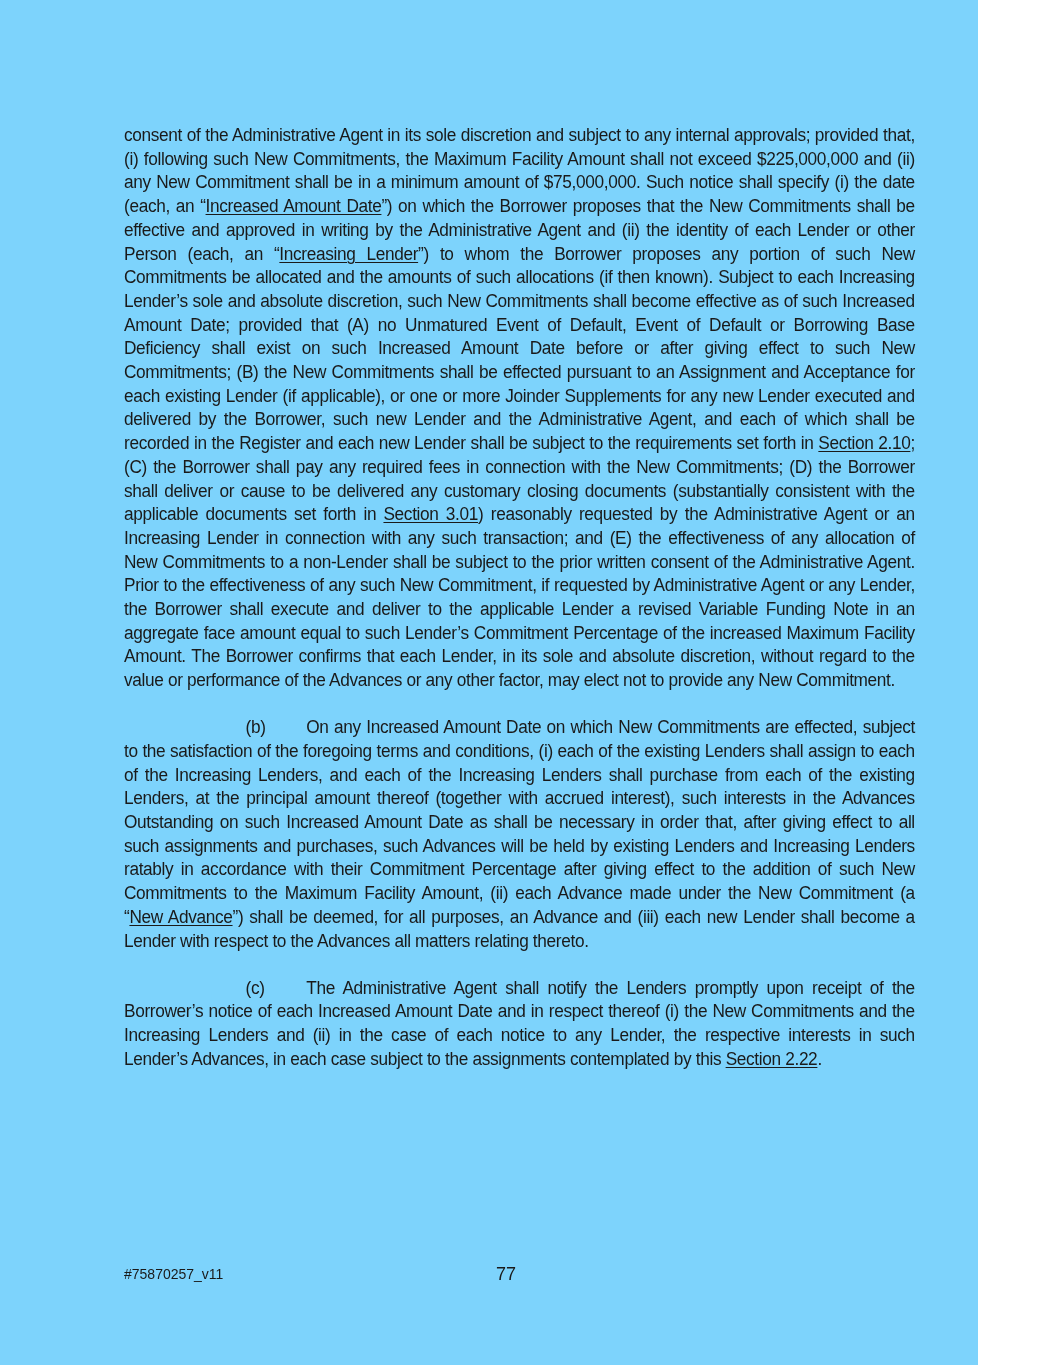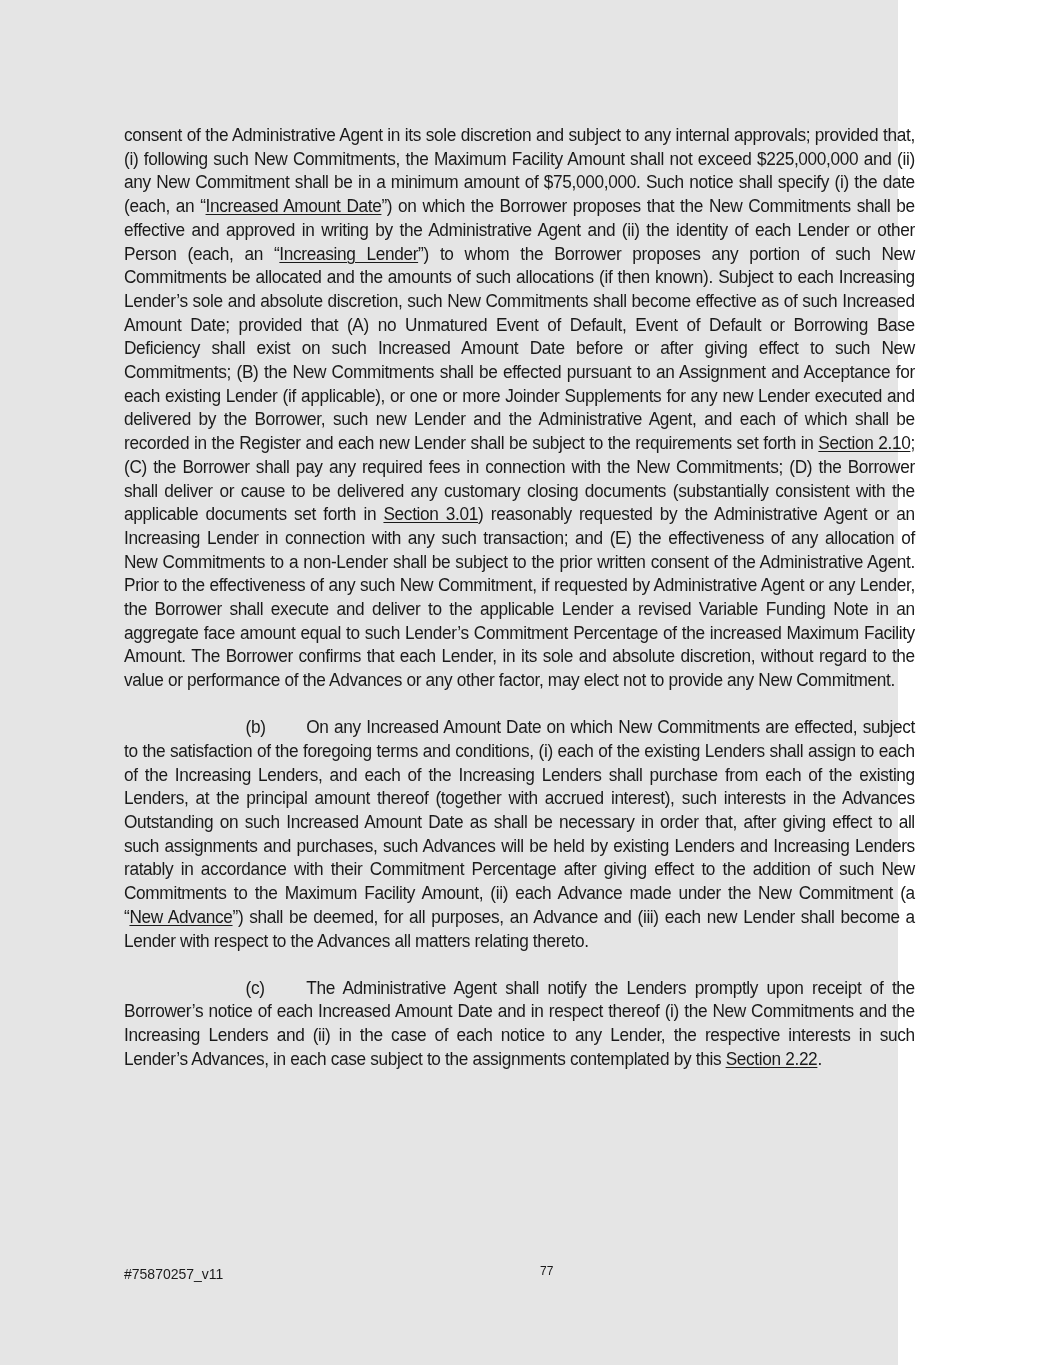--- a/index.html
+++ b/index.html
@@ -11,23 +11,23 @@
       width: 1055px;
       height: 1365px;
       position: relative;
       overflow: hidden;
       color: #1a1a1a;
     }
     .page {
       position: absolute;
       left: 0;
       top: 0;
-      width: 898px;
+      width: 978px;
       height: 1365px;
-      background: #e5e5e5;
+      background: #7dd3fc;
       text-decoration: underline;
     }
     .body-text {
       position: absolute;
       left: 124px;
       top: 124px;
       width: 807px;
       font-family: "Liberation Sans", sans-serif;
       font-size: 17.6px;
       line-height: 23.7px;
@@ -60,24 +60,24 @@
     .footer-id {
       position: absolute;
       left: 124px;
       top: 1266px;
       font-family: "Liberation Sans", sans-serif;
       font-size: 14px;
       color: #1a1a1a;
     }
     .footer-page {
       position: absolute;
-      left: 540px;
+      left: 496px;
       top: 1264px;
       font-family: "Liberation Sans", sans-serif;
-      font-size: 12px;
+      font-size: 18px;
       color: #1a1a1a;
     }
   </style>
 </head>
 <body>
 
 <div class="page">
   <div class="body-text">
 
     <p class="para">

